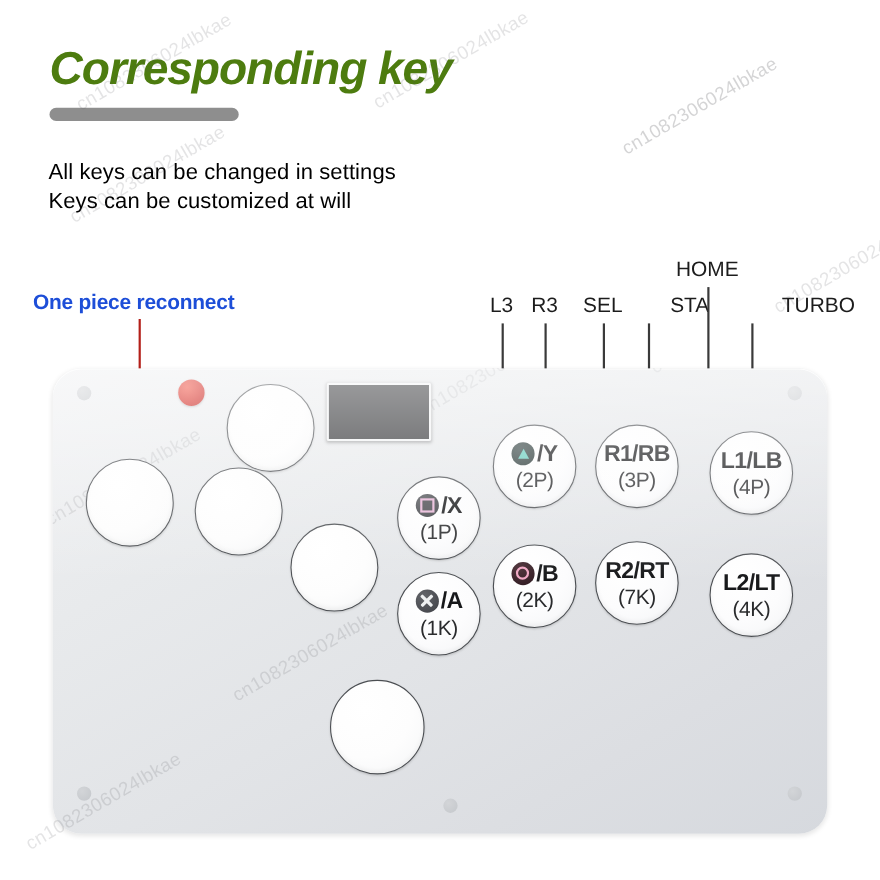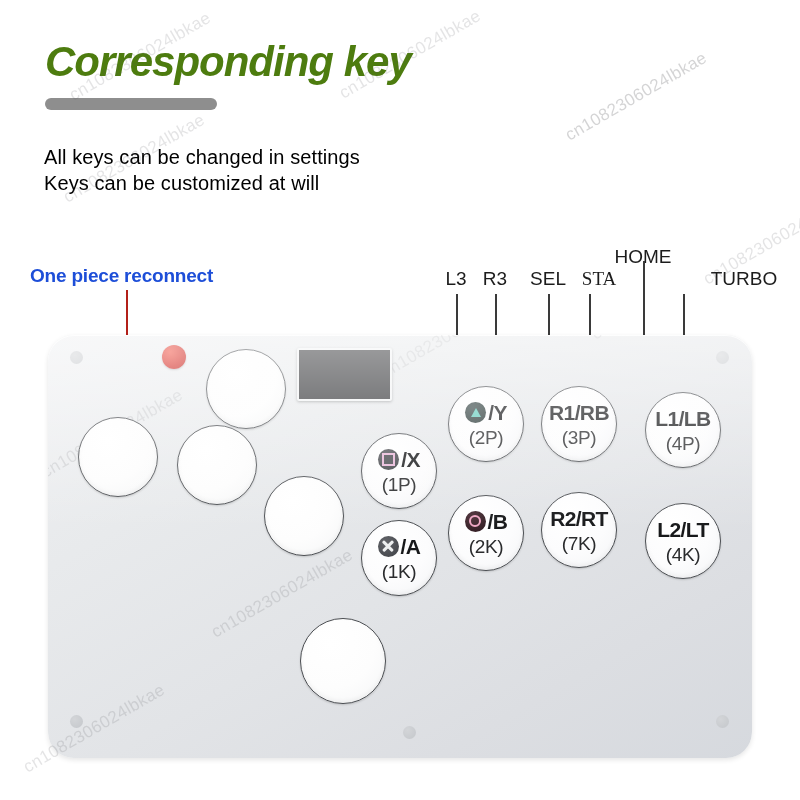--- a/index.html
+++ b/index.html
@@ -164,22 +164,22 @@
 <div id="title-rule"></div>
 <div class="subline" id="sub1">All keys can be changed in settings</div>
 <div class="subline" id="sub2">Keys can be customized at will</div>
 
 <div class="callout" id="reconnect-label">One piece reconnect</div>
 <div class="leader" id="reconnect-leader" style="left:126px;top:290px;height:54px;"></div>
 
 <div class="callout" style="left:456px;top:268px;">L3</div>
 <div class="callout" style="left:495px;top:268px;">R3</div>
 <div class="callout" style="left:548px;top:268px;">SEL</div>
-<div class="callout" style="left:599px;top:268px;font-family:Liberation Serif, serif;">STA</div>
-<div class="callout" style="left:643px;top:235px;margin-top:11px;">HOME</div>
+<div class="callout" style="left:627px;top:268px;">STA</div>
+<div class="callout" style="left:643px;top:235px;">HOME</div>
 <div class="callout" style="left:744px;top:268px;">TURBO</div>
 
 <div class="leader" style="left:456px;top:294px;height:44px;"></div>
 <div class="leader" style="left:495px;top:294px;height:44px;"></div>
 <div class="leader" style="left:548px;top:294px;height:44px;"></div>
 <div class="leader" style="left:589px;top:294px;height:44px;"></div>
 <div class="leader" style="left:643px;top:261px;height:77px;"></div>
 <div class="leader" style="left:683px;top:294px;height:44px;"></div>
 
 <div class="tbtn" id="tbtn-l3" style="left:446px;top:338px;"></div>

